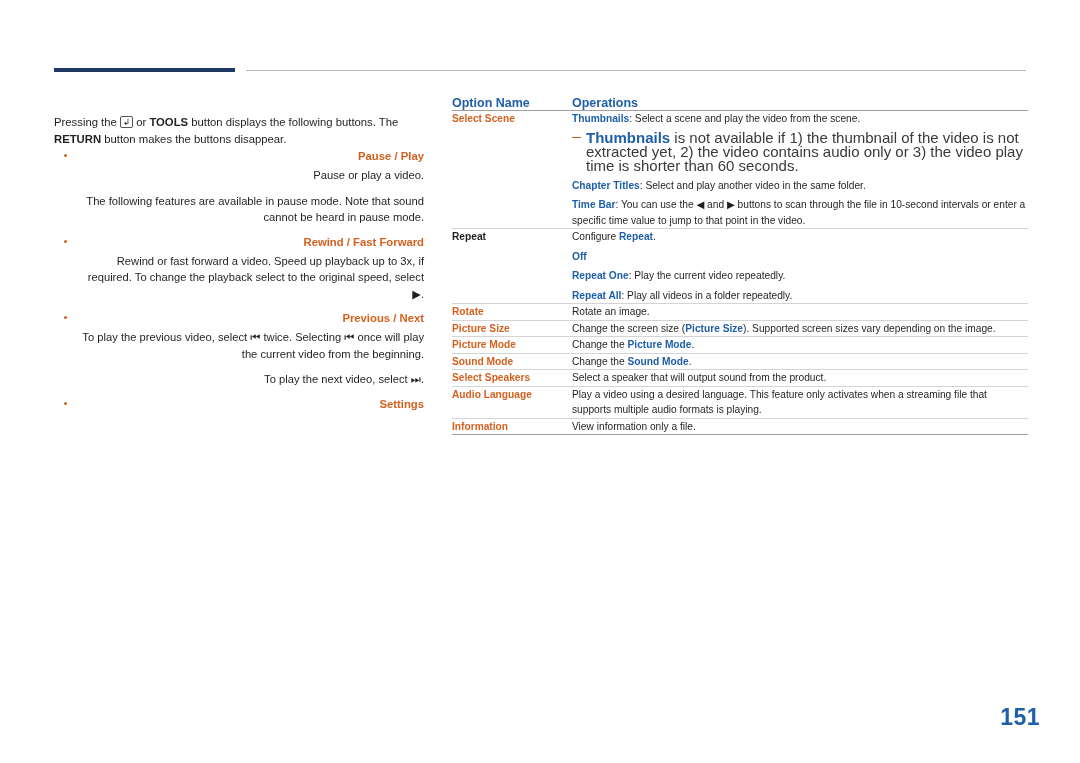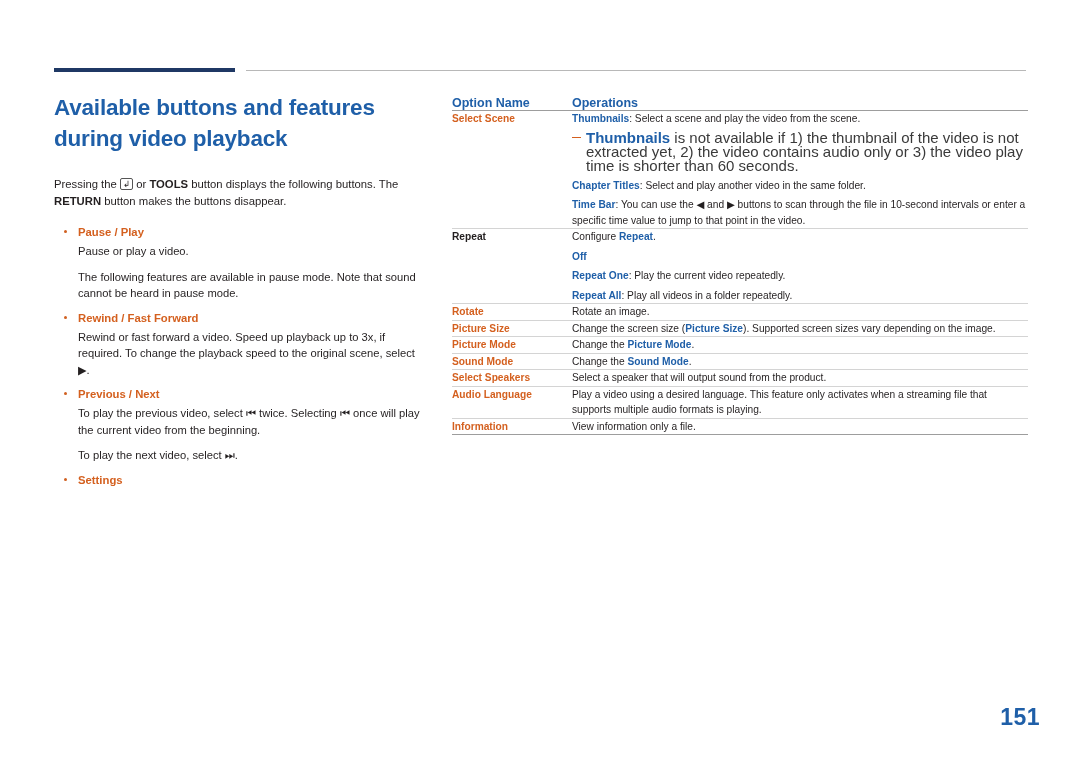--- a/index.html
+++ b/index.html
@@ -64,21 +64,21 @@
     border: 1px solid #555;
     border-radius: 2px;
     font-size: 8.5px;
     line-height: 10px;
     padding: 0 2px;
     vertical-align: 1px;
     color: #231f20;
   }
 
   .bullet-list {
-    margin-top: 14px;
+    text-align: right;
   }
   .bullet-row {
     position: relative;
     padding-left: 24px;
     margin-bottom: 3px;
   }
   .bullet-dot {
     position: absolute;
     left: 10px;
     top: 6px;
@@ -178,24 +178,20 @@
 </style>
 </head>
 <body>
 
 <div class="page">
 
   <div class="rule-dark"></div>
   <div class="rule-light"></div>
 
   <div class="left-col">
-    <div class="title">
-      <span>Available buttons and features</span><br>
-      <span>during video playback</span>
-    </div>
 
     <div class="intro">
       <span>Pressing the </span><span class="keycap">↲</span><span> or </span><b>TOOLS</b><span> button displays the following buttons. The </span><b>RETURN</b><span> button makes the buttons disappear.</span>
     </div>
 
     <div class="bullet-list">
 
       <div class="bullet-row">
         <span class="bullet-dot"></span>
         <div class="bullet-head">Pause / Play</div>
@@ -203,21 +199,21 @@
       <div class="bullet-body" style="padding-left:24px">
         <p>Pause or play a video.</p>
         <p>The following features are available in pause mode. Note that sound cannot be heard in pause mode.</p>
       </div>
 
       <div class="bullet-row">
         <span class="bullet-dot"></span>
         <div class="bullet-head">Rewind / Fast Forward</div>
       </div>
       <div class="bullet-body" style="padding-left:24px">
-        <p>Rewind or fast forward a video. Speed up playback up to 3x, if required. To change the playback speed to the original scene, select ▶.</p>
+        <p>Rewind or fast forward a video. Speed up playback up to 3x, if required. To change the playback select to the original speed, select ▶.</p>
       </div>
 
       <div class="bullet-row">
         <span class="bullet-dot"></span>
         <div class="bullet-head">Previous / Next</div>
       </div>
       <div class="bullet-body" style="padding-left:24px">
         <p>To play the previous video, select ⏮ twice. Selecting ⏮ once will play the current video from the beginning.</p>
         <p>To play the next video, select ⏭.</p>
       </div>

